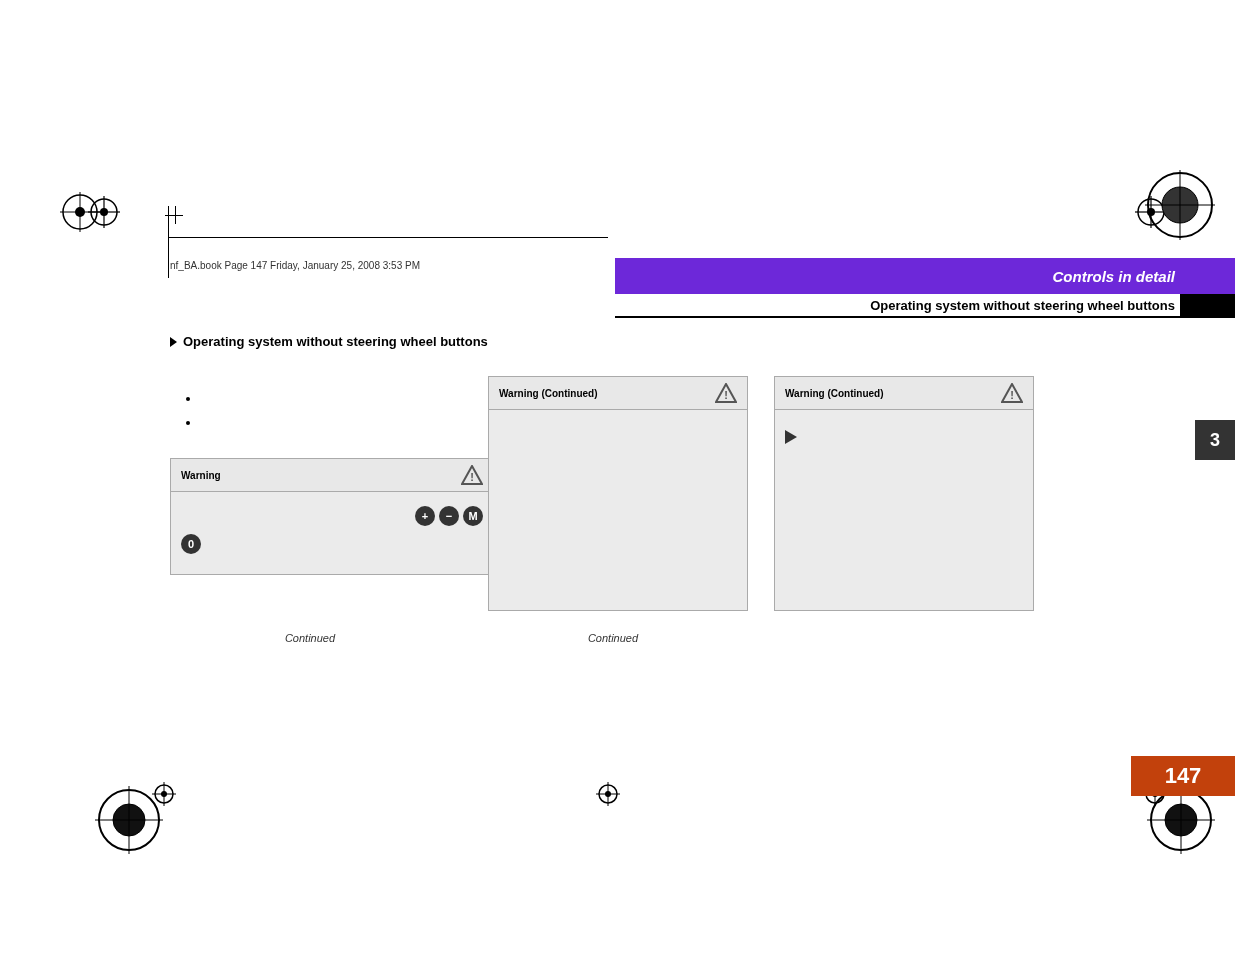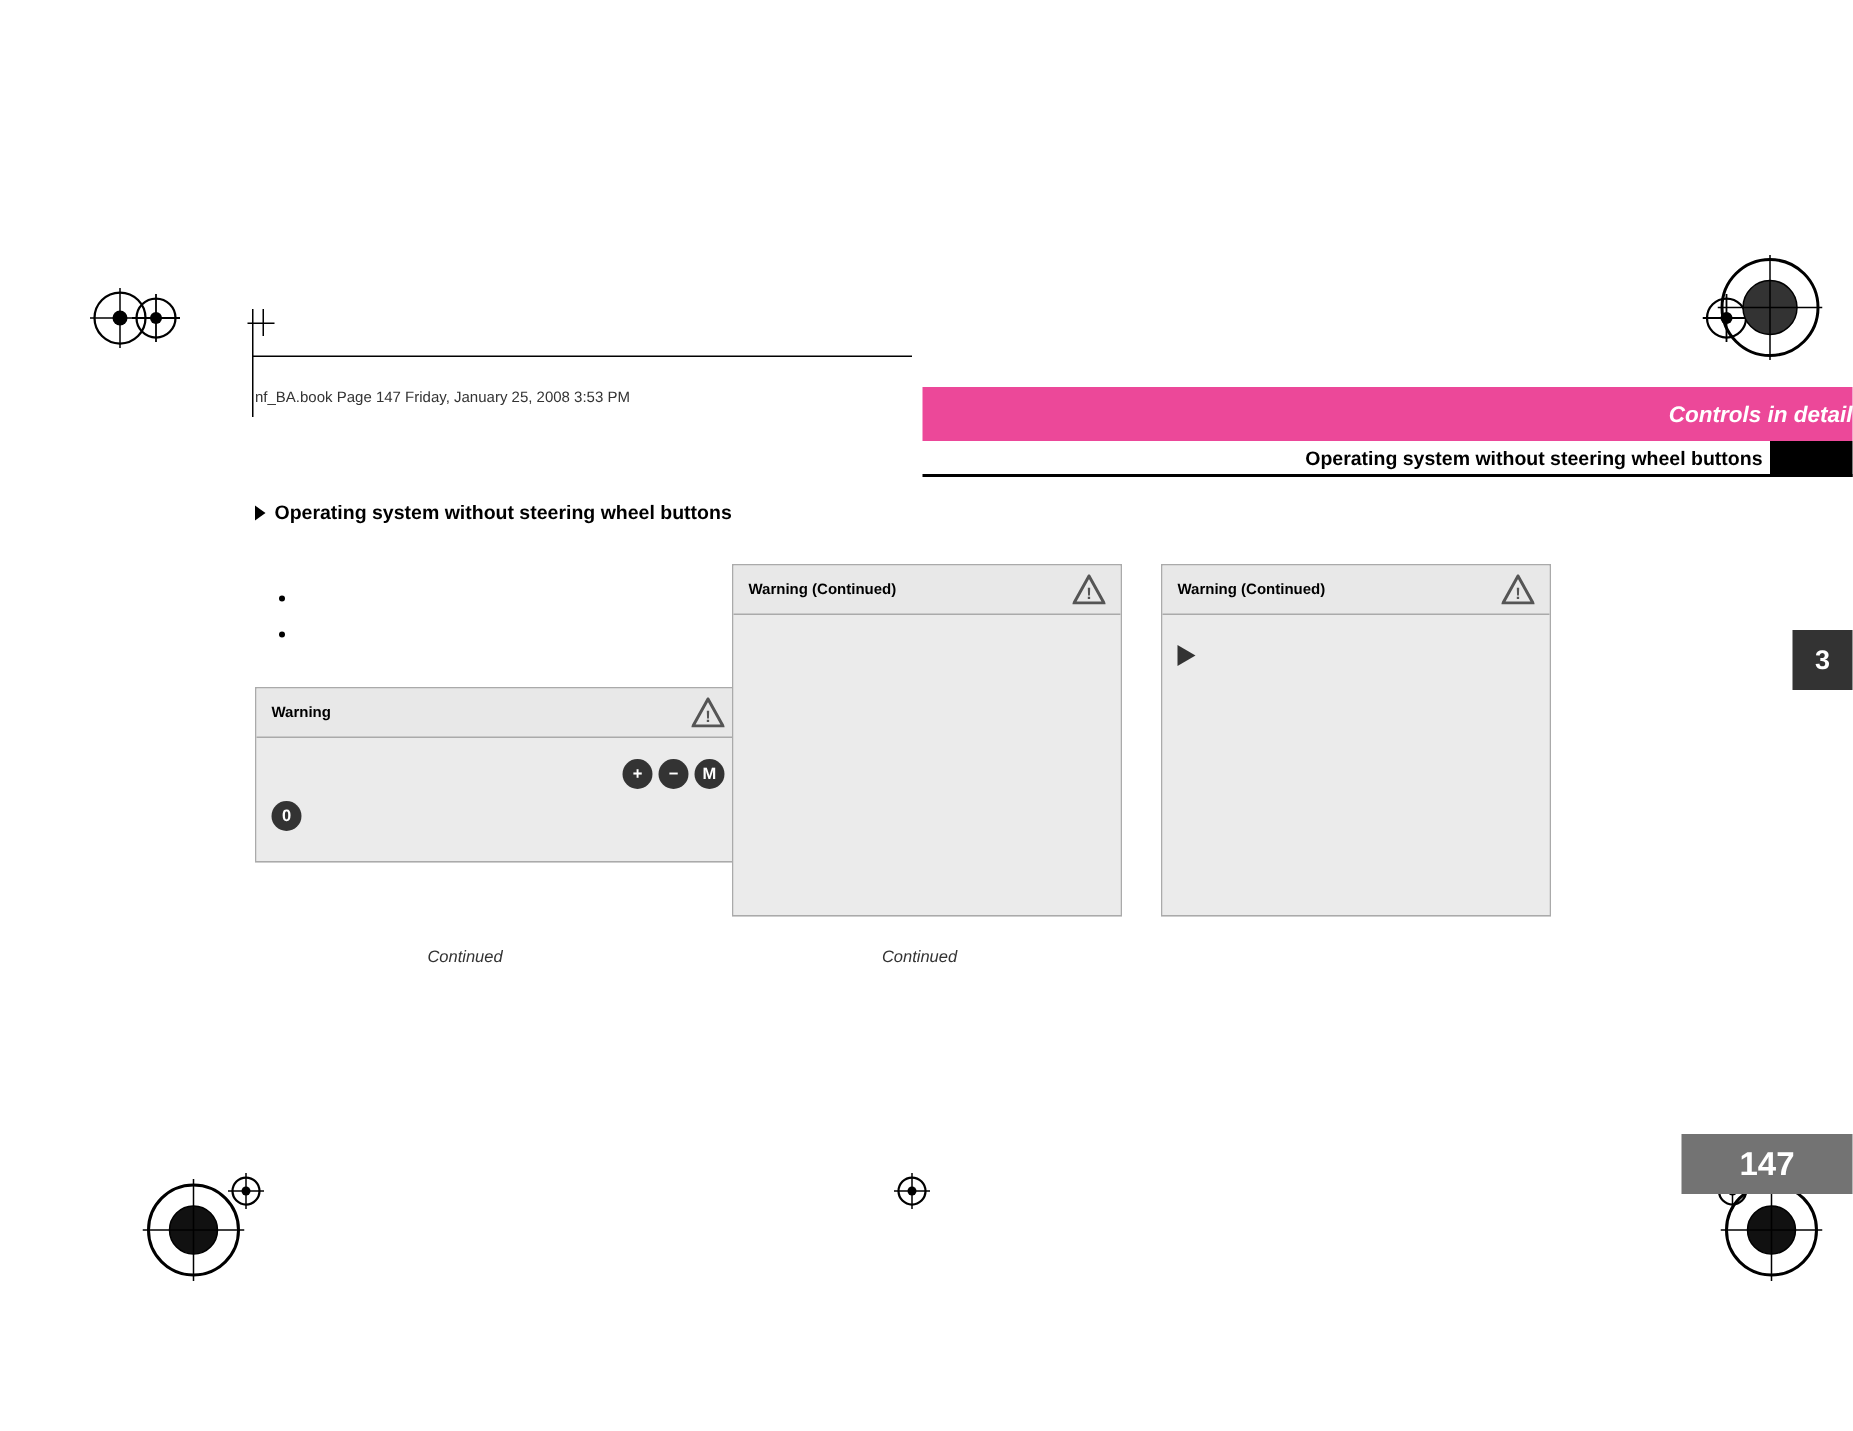--- a/index.html
+++ b/index.html
@@ -12,25 +12,26 @@
       position: relative;
       overflow: hidden;
     }
 
     
     .header-bar {
       position: absolute;
       top: 258px;
       right: 0;
       width: 620px;
-      background: #ec4899;
+      background: #6d28d9;
       height: 36px;
       display: flex;
       align-items: center;
       justify-content: flex-end;
+      padding-right: 60px;
     }
 
     .header-title {
       color: #ffffff;
       font-size: 15px;
       font-weight: bold;
       font-style: italic;
     }
 
     .subtitle-bar {
@@ -66,23 +67,23 @@
       color: white;
       font-size: 18px;
       font-weight: bold;
     }
 
     
     .page-tab {
       position: absolute;
       right: 0;
       bottom: 158px;
-      width: 114px;
+      width: 104px;
       height: 40px;
-      background: #737373;
+      background: #c2410c;
       display: flex;
       align-items: center;
       justify-content: center;
       color: white;
       font-size: 22px;
       font-weight: bold;
     }
 
     
     .file-info {

